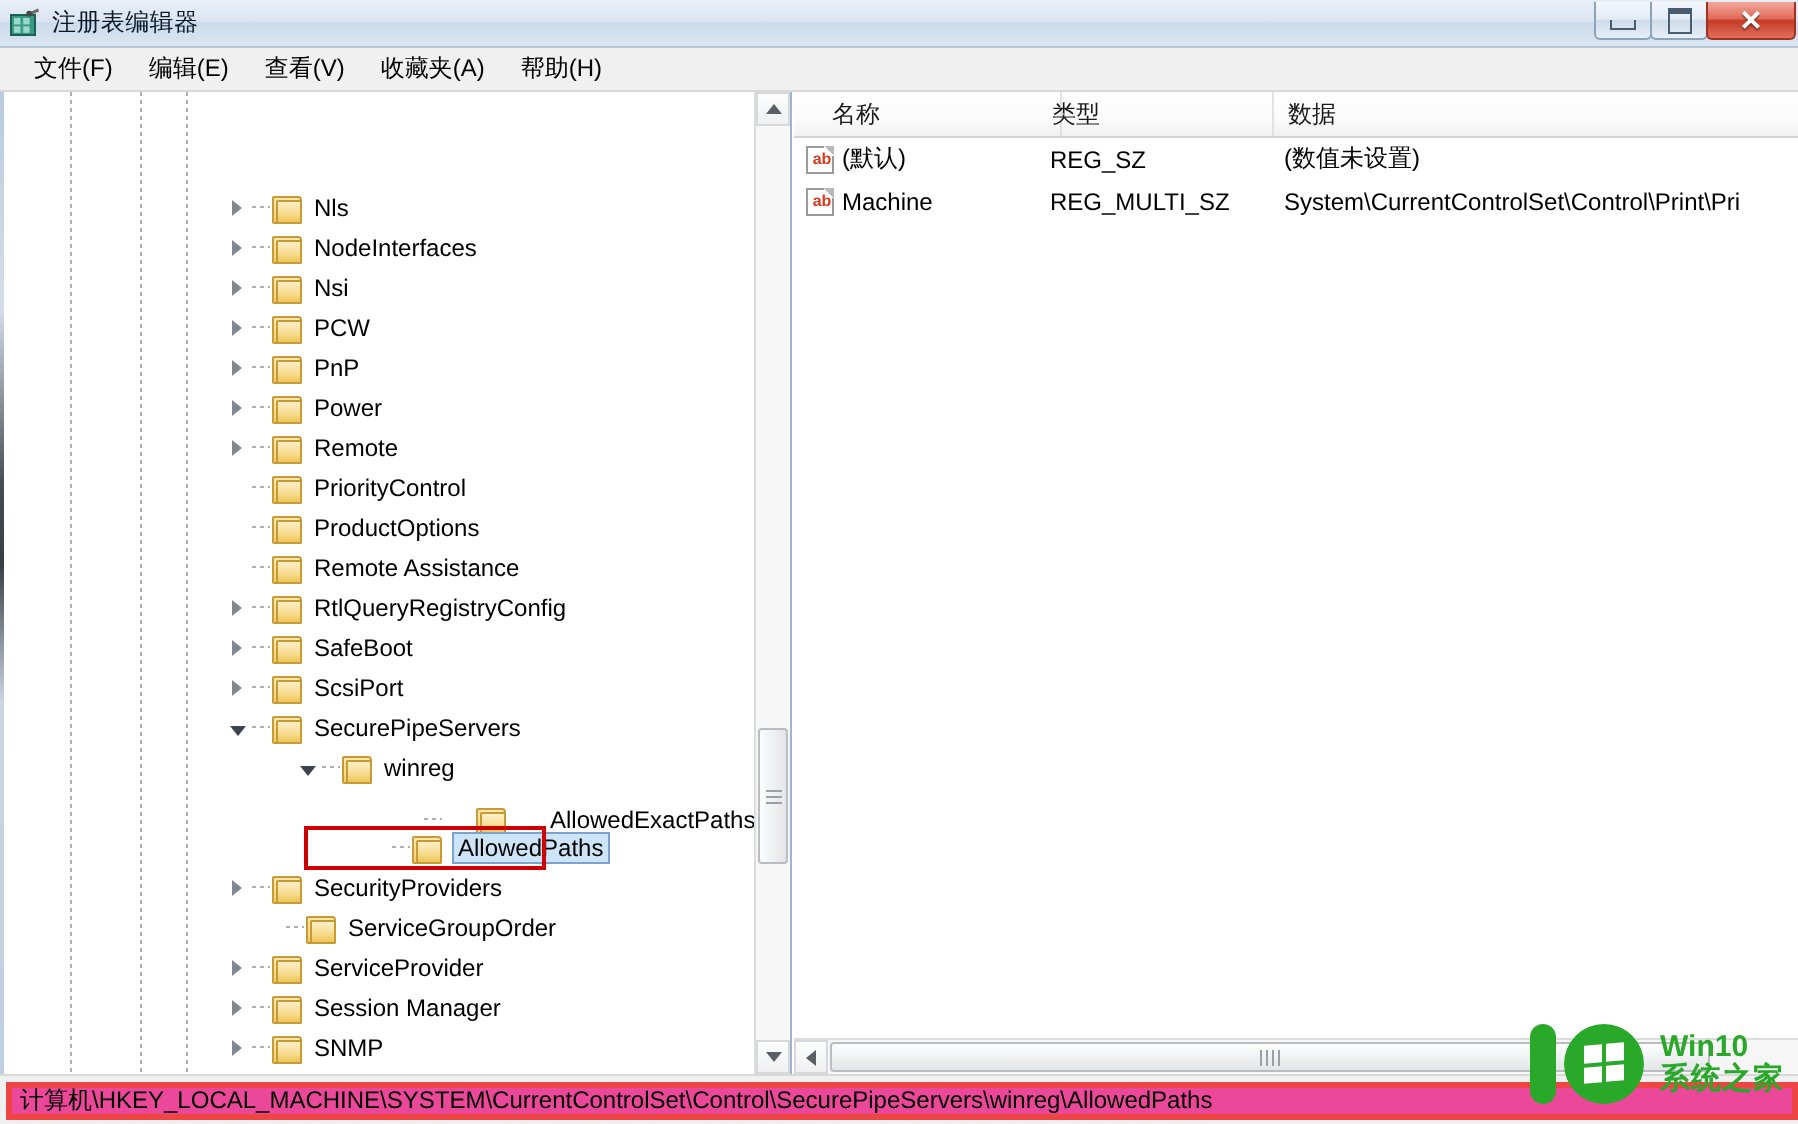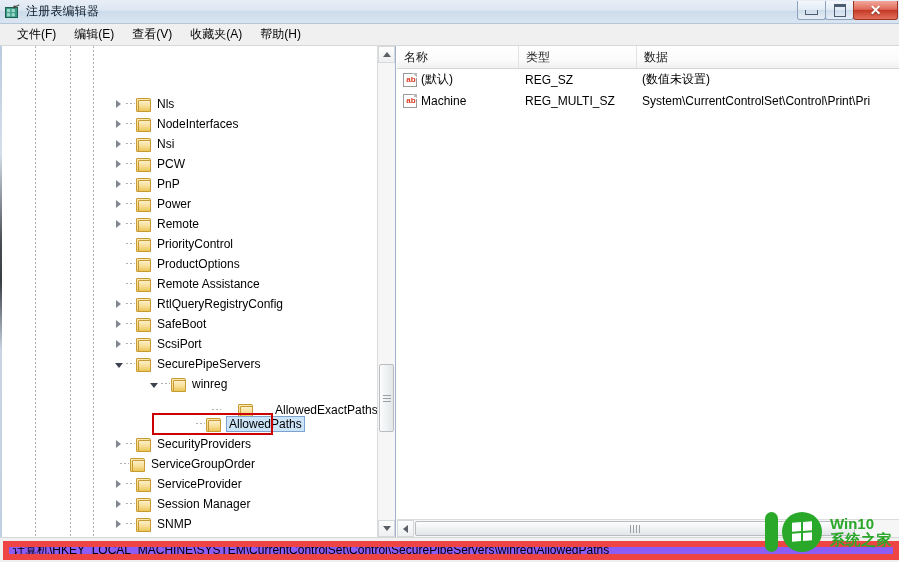--- a/index.html
+++ b/index.html
@@ -331,22 +331,22 @@
     width: 899px; height: 25px;
     background: #f0f0f0;
     border-top: 1px solid #d8d8d8;
     box-sizing: border-box;
     display: flex; align-items: center;
   }
   .status-field {
     margin-left: 3px;
     height: 19px;
     flex: 1 1 auto;
-    background: #8b5cf6;
-    border: 6px solid #ef4444;
+    background: #ec4899;
+    border: 3px solid #ef4444;
     box-sizing: border-box;
     display: flex; align-items: center;
     padding-left: 4px;
     font-size: 12px; color: #000;
     white-space: nowrap; overflow: hidden;
   }
 
   
   .watermark {
     position: absolute; right: 4px; bottom: 6px;
@@ -617,21 +617,21 @@
               <div class="tw-arrow">
                 <div class="arrow-collapsed"></div>
               </div>
               <div class="tw-connector"></div>
               <div class="folder">
                 <div class="back"></div>
                 <div class="front"></div>
               </div>
               <span class="tree-label">SecurityProviders</span>
             </div>
-            <div class="tree-row" style="top: 408px; left: 104px;">
+            <div class="tree-row" style="top: 408px; left: 127px;">
               <div class="tw-arrow"></div>
               <div class="tw-connector"></div>
               <div class="folder">
                 <div class="back"></div>
                 <div class="front"></div>
               </div>
               <span class="tree-label">ServiceGroupOrder</span>
             </div>
             <div class="tree-row" style="top: 428px; left: 110px;">
               <div class="tw-arrow">
@@ -687,21 +687,21 @@
             </div>
         </div>
         <div class="vsb-btn down">
           <div class="tri-down"></div>
         </div>
       </div>
     </div>
 
     <div class="list-pane">
       <div class="col-head">
-        <div class="col" style="left:0px;   width:122px;">名称</div>
+        <div class="col" style="left:12px;   width:122px;">名称</div>
         <div class="col" style="left:122px; width:118px;">类型</div>
         <div class="col" style="left:240px; width:262px; border-right:none;">数据</div>
       </div>
       <div class="rows" id="list-rows">
           <div class="lrow">
             <div class="cell" style="left: 6px;">
               <span class="ab-icon"></span>
               <span>(默认)</span>
             </div>
             <div class="cell" style="left: 128px;">REG_SZ</div>

